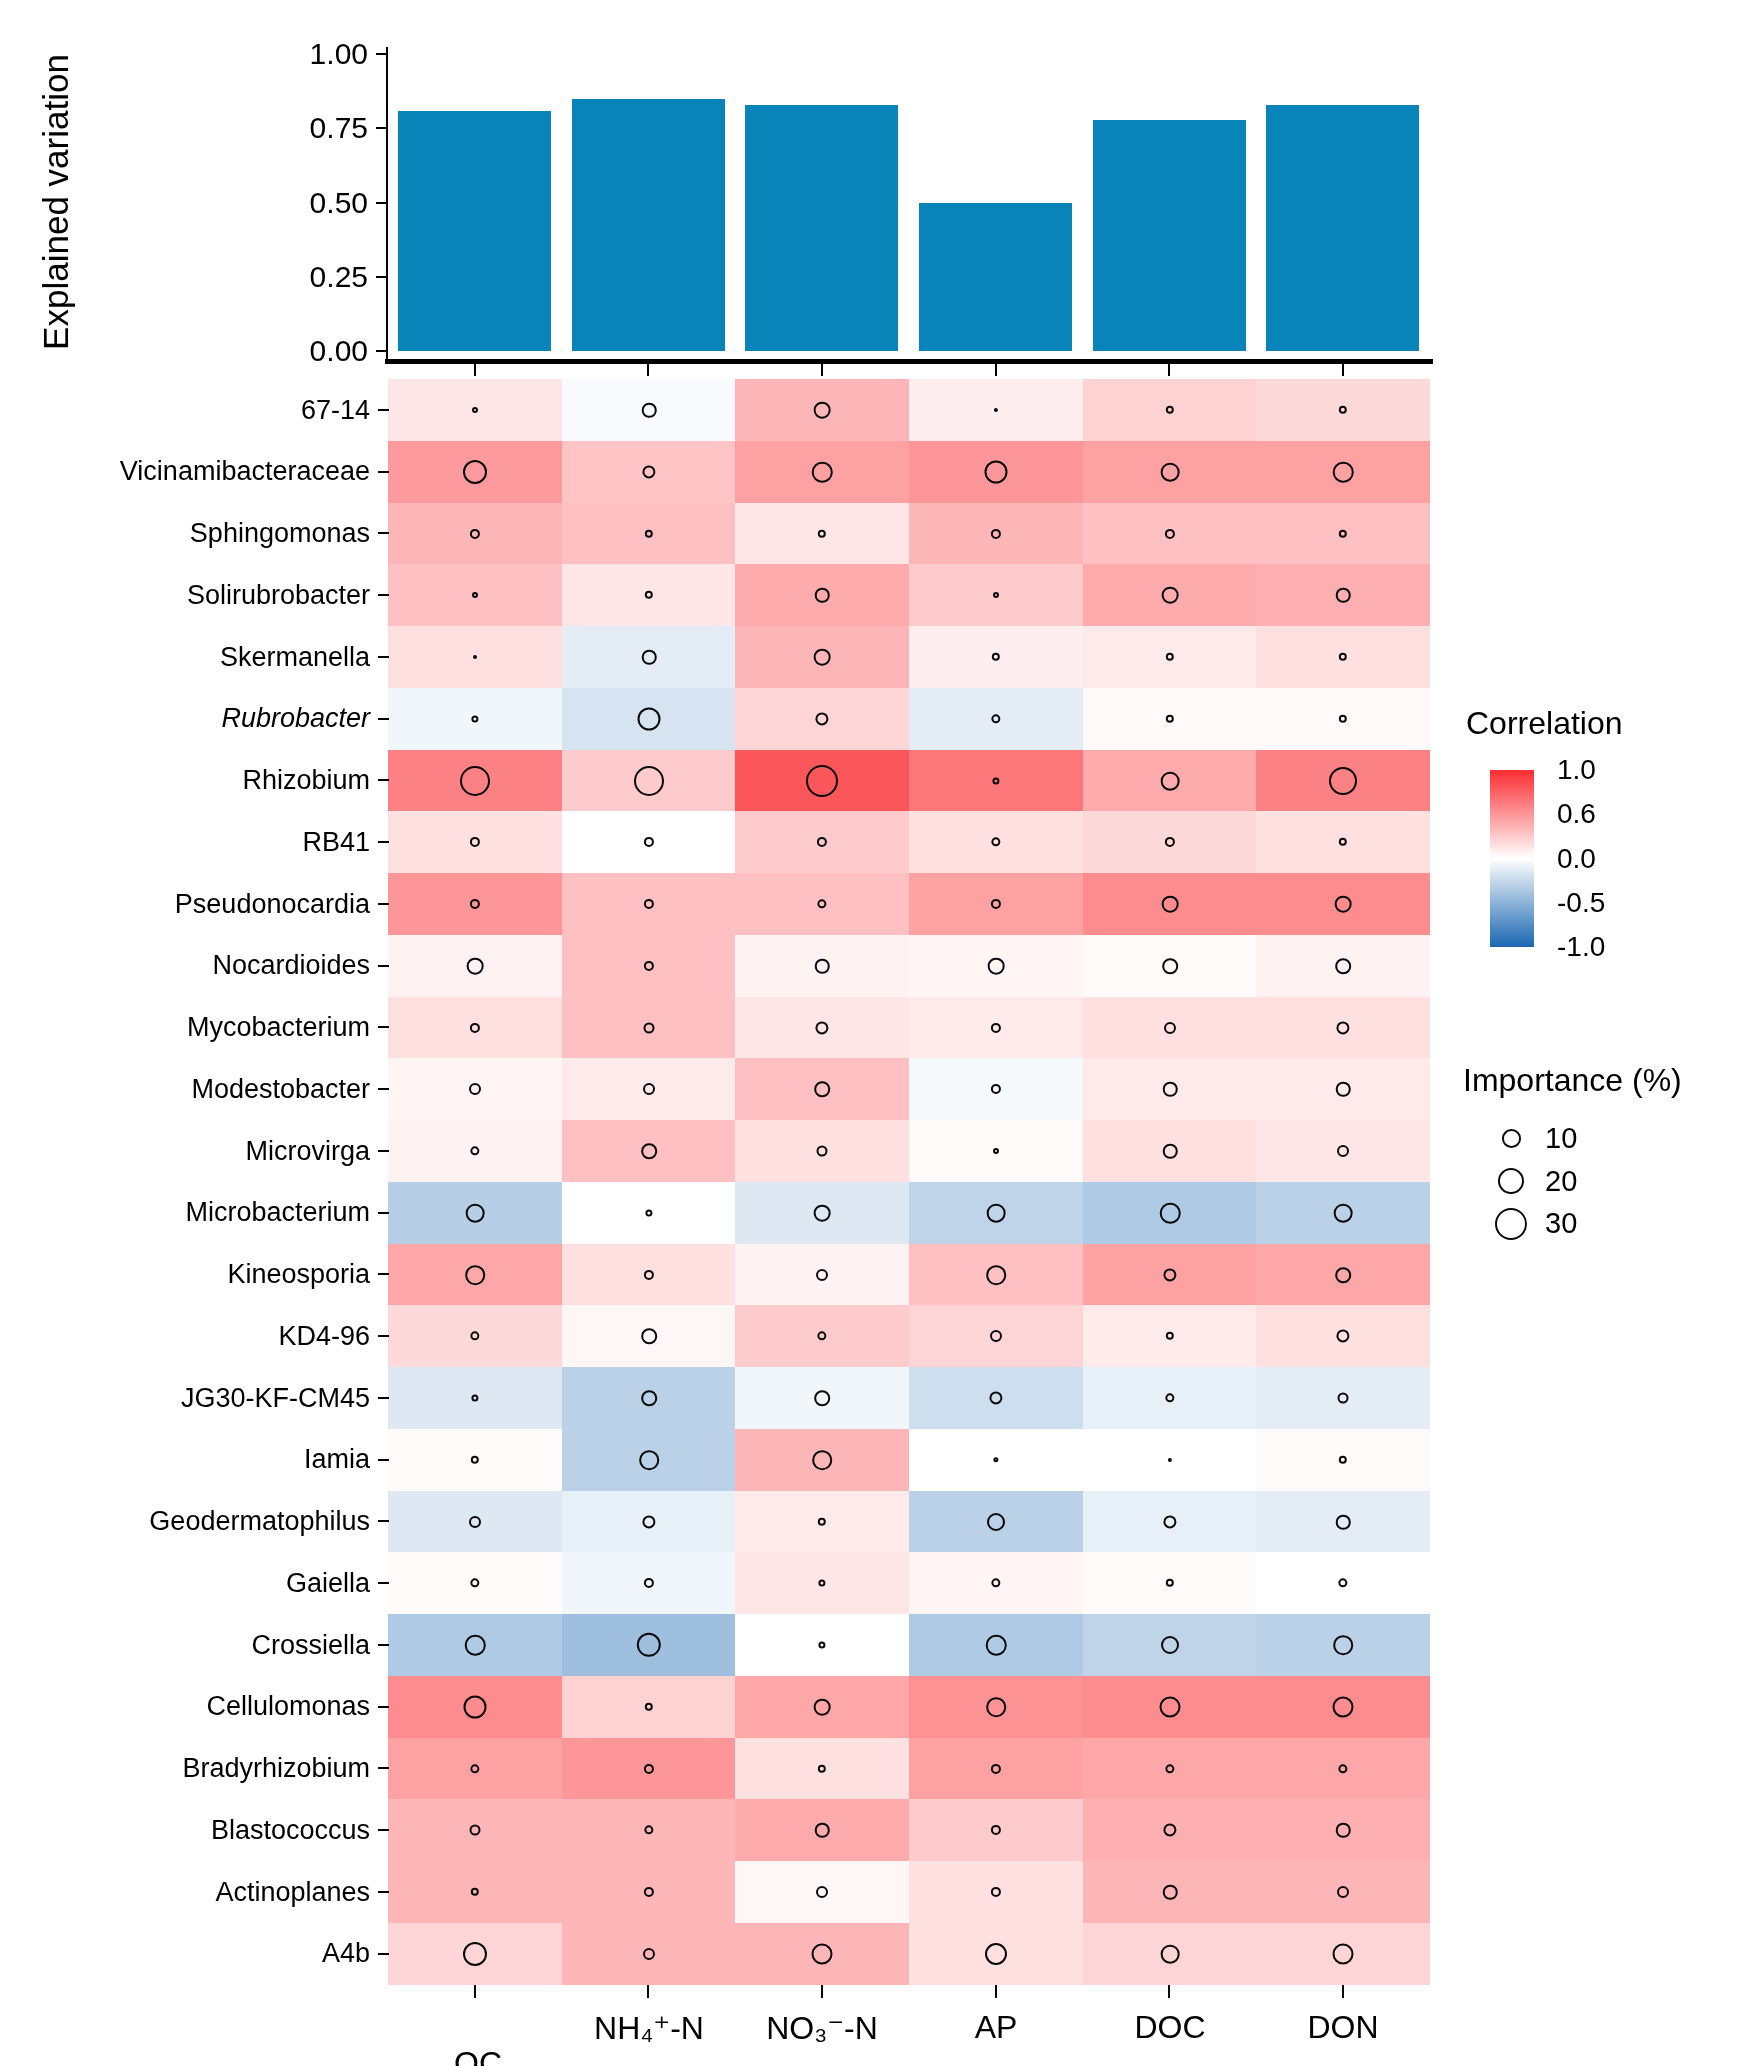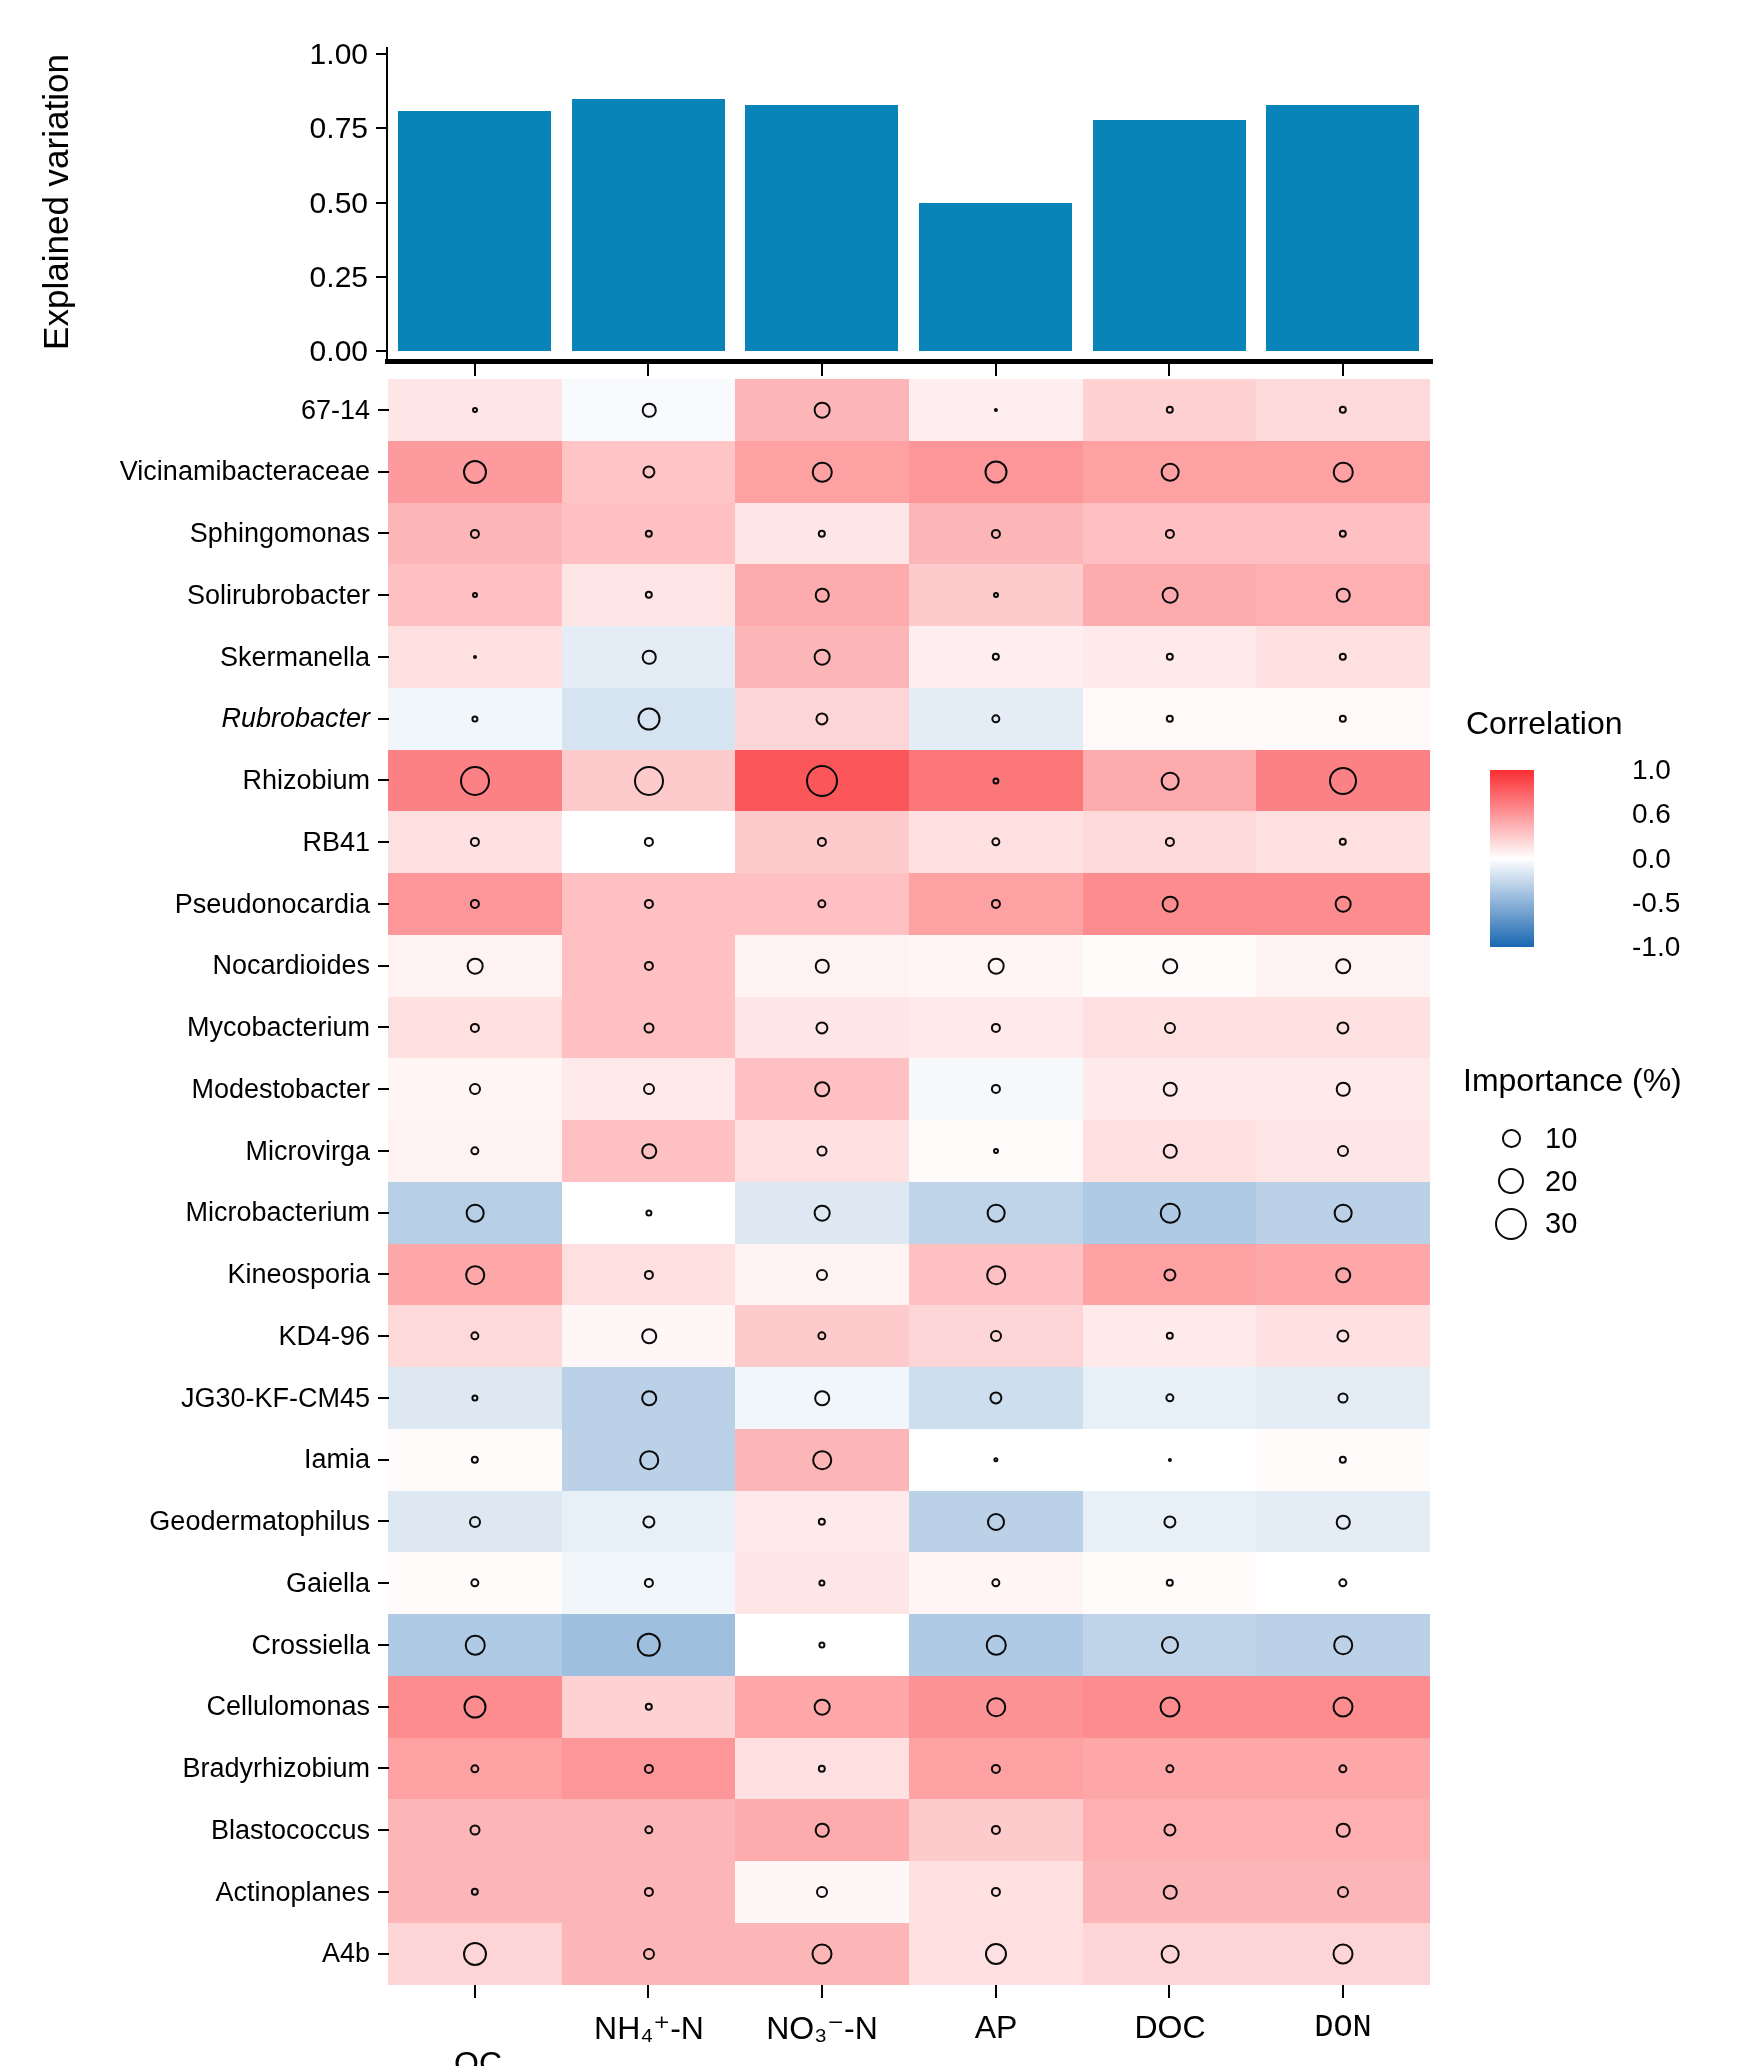--- a/index.html
+++ b/index.html
@@ -38,21 +38,21 @@
   .row-tick{position:absolute;width:10.5px;height:2.3px;background:#000;left:378px;}
   .row-label{position:absolute;font-size:27px;text-align:right;width:363px;line-height:27px;right:1387px;}
   .col-tick{position:absolute;width:2.3px;height:13px;background:#000;top:1985px;}
   .col-label{position:absolute;font-size:32px;text-align:center;width:176px;top:2009px;}
   
   .corr-legend-title{position:absolute;left:1466px;top:705px;font-size:32px;}
   .corr-gradient{
     position:absolute;left:1490px;top:770px;width:44px;height:177px;
     background:linear-gradient(to bottom,#fa2d32 0%,#ffffff 50%,#1a67b2 100%);
   }
-  .corr-tick-label{position:absolute;left:1632px;font-size:28px;line-height:28px;}
+  .corr-tick-label{position:absolute;left:1557px;font-size:28px;line-height:28px;}
   .imp-legend-title{position:absolute;left:1463px;top:1062px;font-size:32px;}
   .imp-legend-circle{position:absolute;border:2.3px solid #0a0a0a;border-radius:50%;box-sizing:border-box;}
   .imp-legend-label{position:absolute;left:1545px;font-size:29px;line-height:29px;}
 </style>
 </head>
 <body>
 
 <div class="figure">
 
   <div class="y-axis-title">Explained variation</div>
@@ -618,21 +618,21 @@
       <div class="col-label" style="left: 390px; margin-top: 36px;">OC</div>
       <div class="col-tick" style="left: 647px;"></div>
       <div class="col-label" style="left: 561px;">NH₄⁺-N</div>
       <div class="col-tick" style="left: 821px;"></div>
       <div class="col-label" style="left: 734px;">NO₃⁻-N</div>
       <div class="col-tick" style="left: 995px;"></div>
       <div class="col-label" style="left: 908px;">AP</div>
       <div class="col-tick" style="left: 1168px;"></div>
       <div class="col-label" style="left: 1082px;">DOC</div>
       <div class="col-tick" style="left: 1342px;"></div>
-      <div class="col-label" style="left: 1255px; font-family: Liberation Mono, monospace;">DON</div>
+      <div class="col-label" style="left: 1255px;">DON</div>
     </div>
 
   <div class="corr-legend-title">Correlation</div>
   <div class="corr-gradient"></div>
   <div id="corr-ticks">
       <div class="corr-tick-label" style="top: 756px;">1.0</div>
       <div class="corr-tick-label" style="top: 800px;">0.6</div>
       <div class="corr-tick-label" style="top: 845px;">0.0</div>
       <div class="corr-tick-label" style="top: 889px;">-0.5</div>
       <div class="corr-tick-label" style="top: 933px;">-1.0</div>

